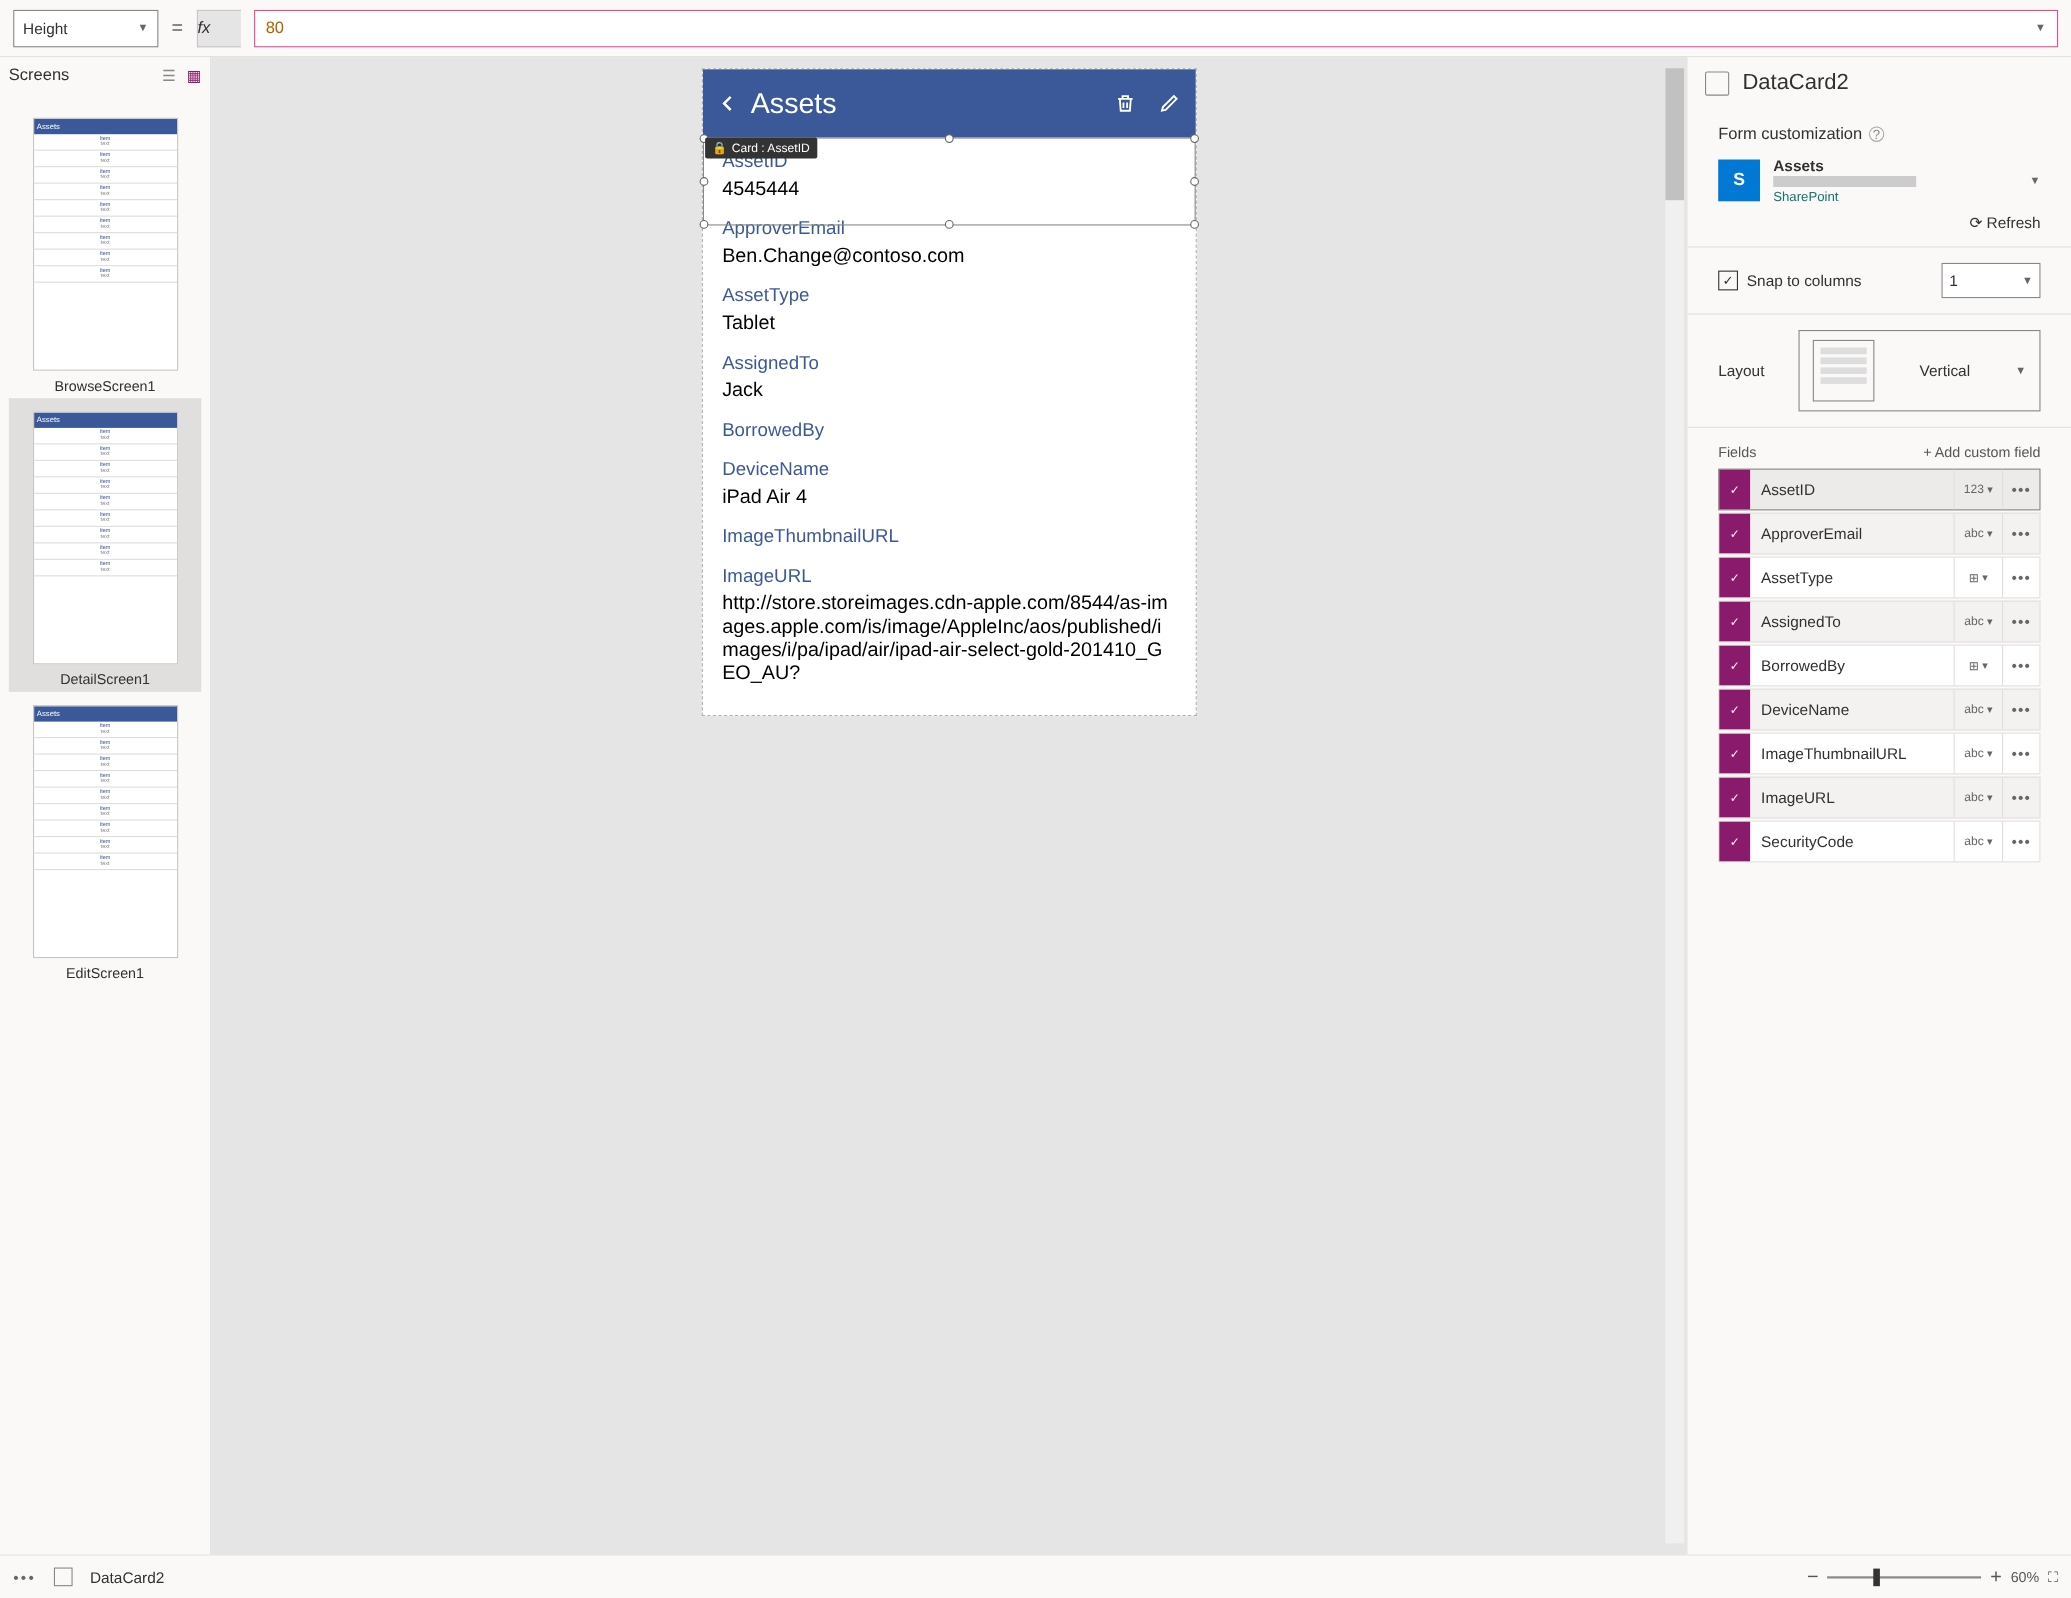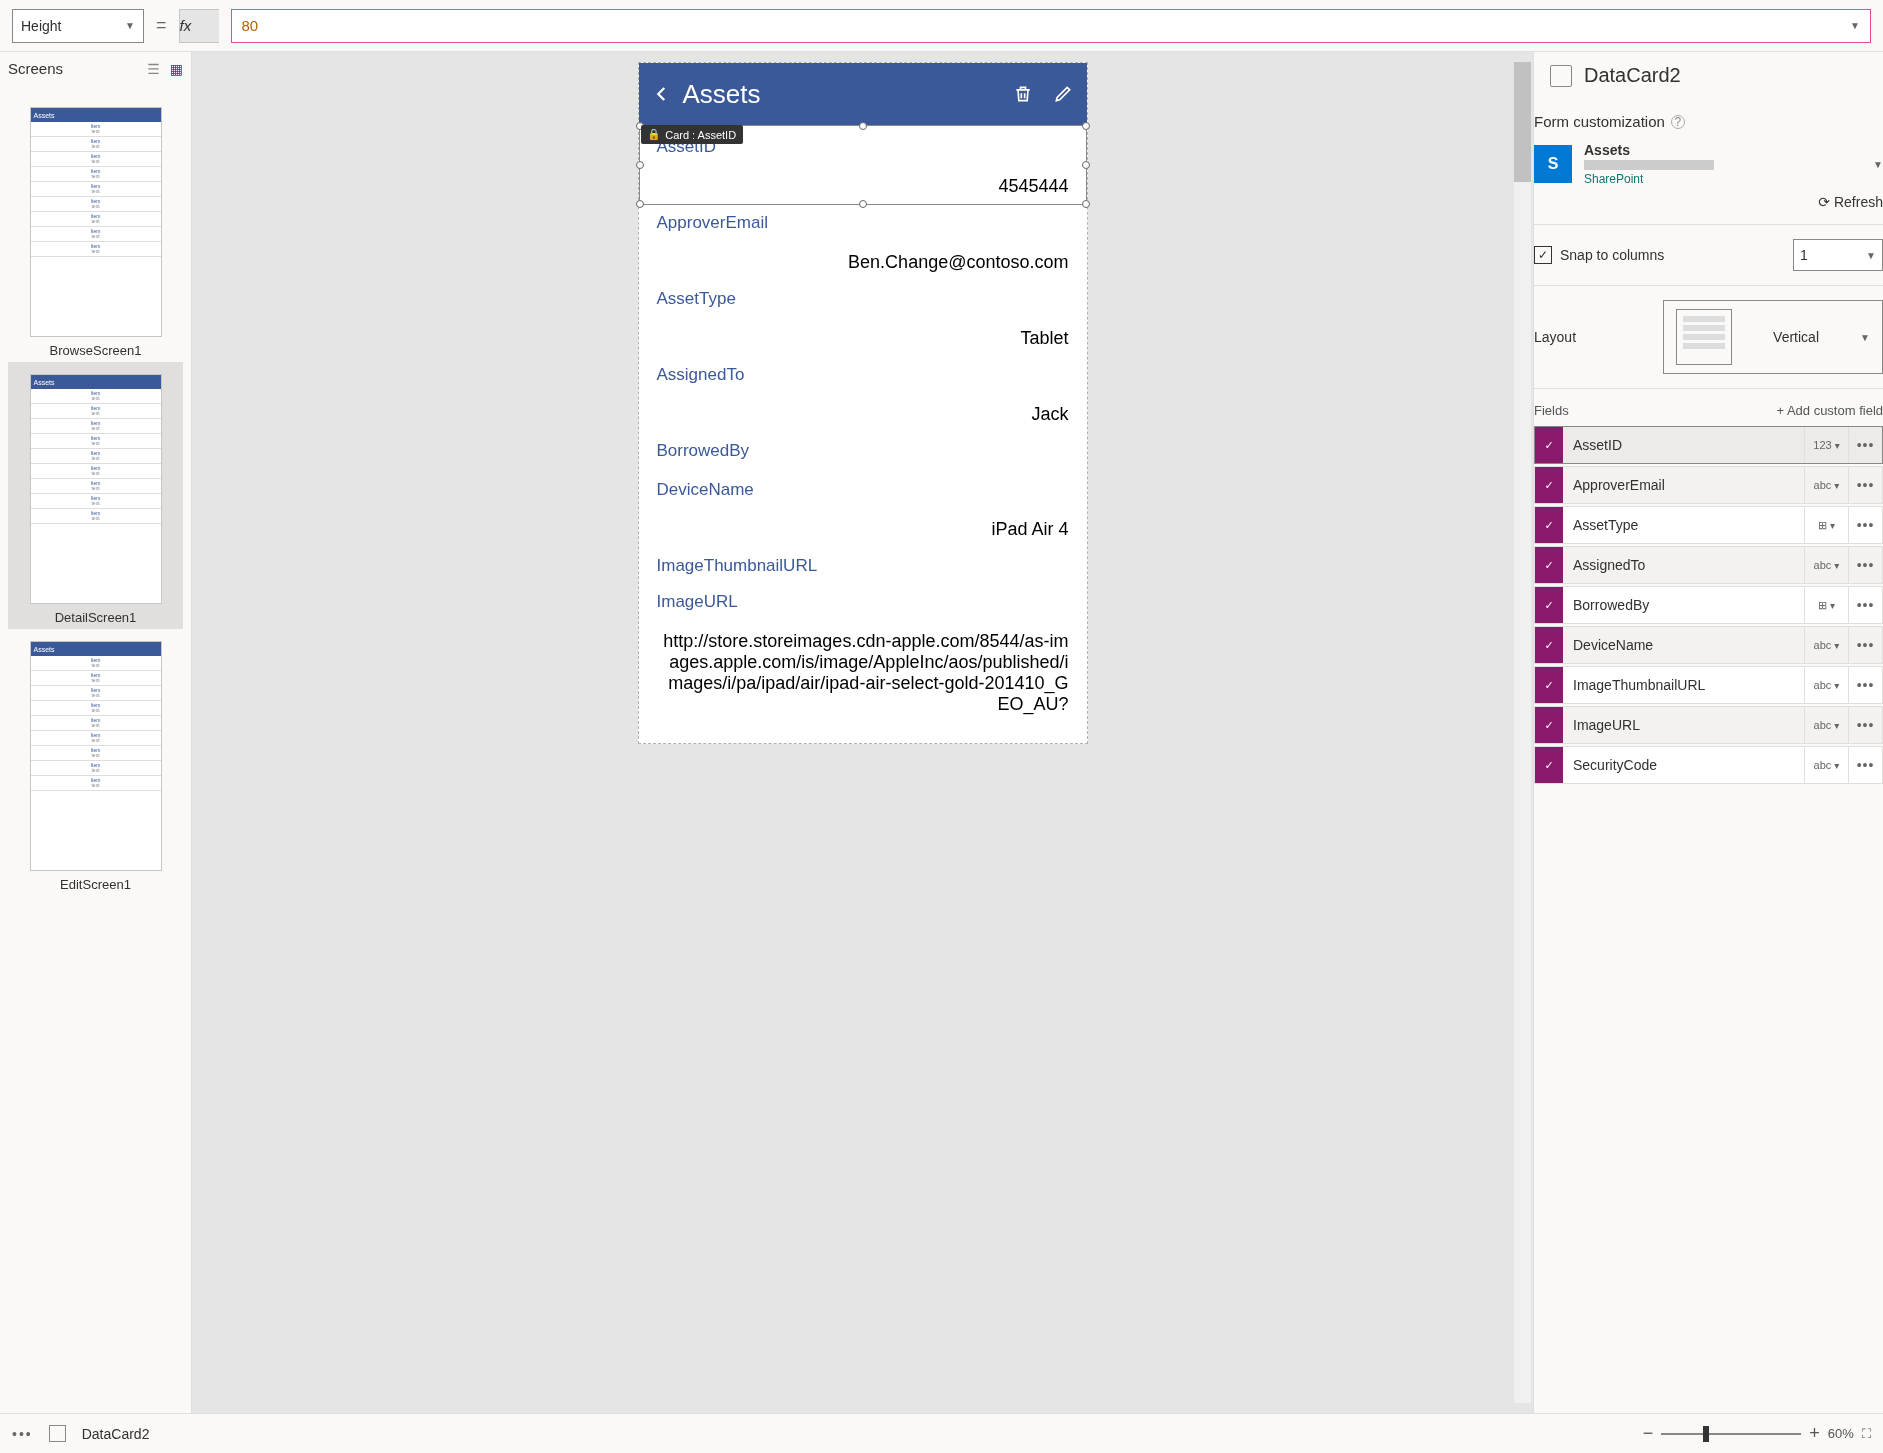--- a/index.html
+++ b/index.html
@@ -32,32 +32,32 @@
 
 .phone { width: 450px; background: #fff; border: 1px dashed #b3b0ad; position: relative; }
 .phone-header { background: #3b5998; color: #fff; height: 62px; display: flex; align-items: center; padding: 0 14px; justify-content: space-between; }
 .phone-header .title-area { display: flex; align-items: center; gap: 12px; }
 .phone-header h1 { font-size: 26px; font-weight: 500; }
 .phone-header .icons { display:flex; gap: 20px; font-size: 22px; }
 .card-tooltip { position:absolute; top: 62px; left: 2px; background:#333; color:#fff; font-size: 11px; padding: 3px 7px; border-radius: 2px; z-index: 5; display:flex; align-items:center; gap:4px; }
 .phone-body { padding: 12px 18px; font-size: 17px; }
 .field { margin-bottom: 16px; }
 .field .flabel { color: #3b5998; font-size: 17px; }
-.field .fvalue { color: #000; font-size: 18px; margin-top: 19px; word-break: break-all; text-align: right; }
+.field .fvalue { color: #000; font-size: 18px; margin-top: 4px; word-break: break-all; }
 .selected-card { position: absolute; top: 62px; left: 0; right: 0; height: 80px; border: 1px solid #888; }
 .selhandle { width: 8px; height: 8px; background: #fff; border: 1px solid #666; position: absolute; border-radius: 50%; }
 
 .right-panel { width: 350px; background: #faf9f8; border-left: 1px solid #e1dfdd; overflow-y: auto; font-size: 14px; }
 .rp-header { display:flex; align-items:center; padding: 12px 16px; gap: 12px; }
 .rp-check { width: 22px; height: 22px; border: 1px solid #8a8886; border-radius: 2px; }
 .rp-title { font-size: 20px; }
 .rp-tabs { display:flex; border-bottom: 1px solid #e1dfdd; padding: 0 16px; gap: 24px; }
 .rp-tab { padding: 10px 0; cursor:pointer; color: #666; }
 .rp-tab.active { color: #8a1a6b; border-bottom: 2px solid #8a1a6b; }
-.rp-section { padding: 14px 0; border-bottom: 1px solid #e1dfdd; }
+.rp-section { padding: 14px 28px; border-bottom: 1px solid #e1dfdd; }
 .rp-sectitle { font-size: 15px; margin-bottom: 12px; display: flex; align-items: center; gap: 6px; }
 .sp-row { display:flex; align-items: center; gap: 12px; }
 .sp-icon { width: 38px; height: 38px; background: #0078d4; color:#fff; display:flex; align-items:center; justify-content:center; font-weight:bold; font-size:16px; }
 .sp-name { font-weight: 600; }
 .sp-sub { font-size: 12px; color: #0f766e; }
 .sp-bar { width: 130px; height: 10px; background: #ccc; margin: 2px 0; }
 .refresh { text-align: right; margin-top: 8px; font-size: 14px; color: #333; cursor:pointer; }
 .snap-row { display:flex; justify-content: space-between; align-items:center; }
 .snap-check { display:flex; align-items:center; gap: 8px; }
 .snap-box { width:18px; height:18px; border:1px solid #333; display:flex; align-items:center; justify-content:center; font-size:12px; }

